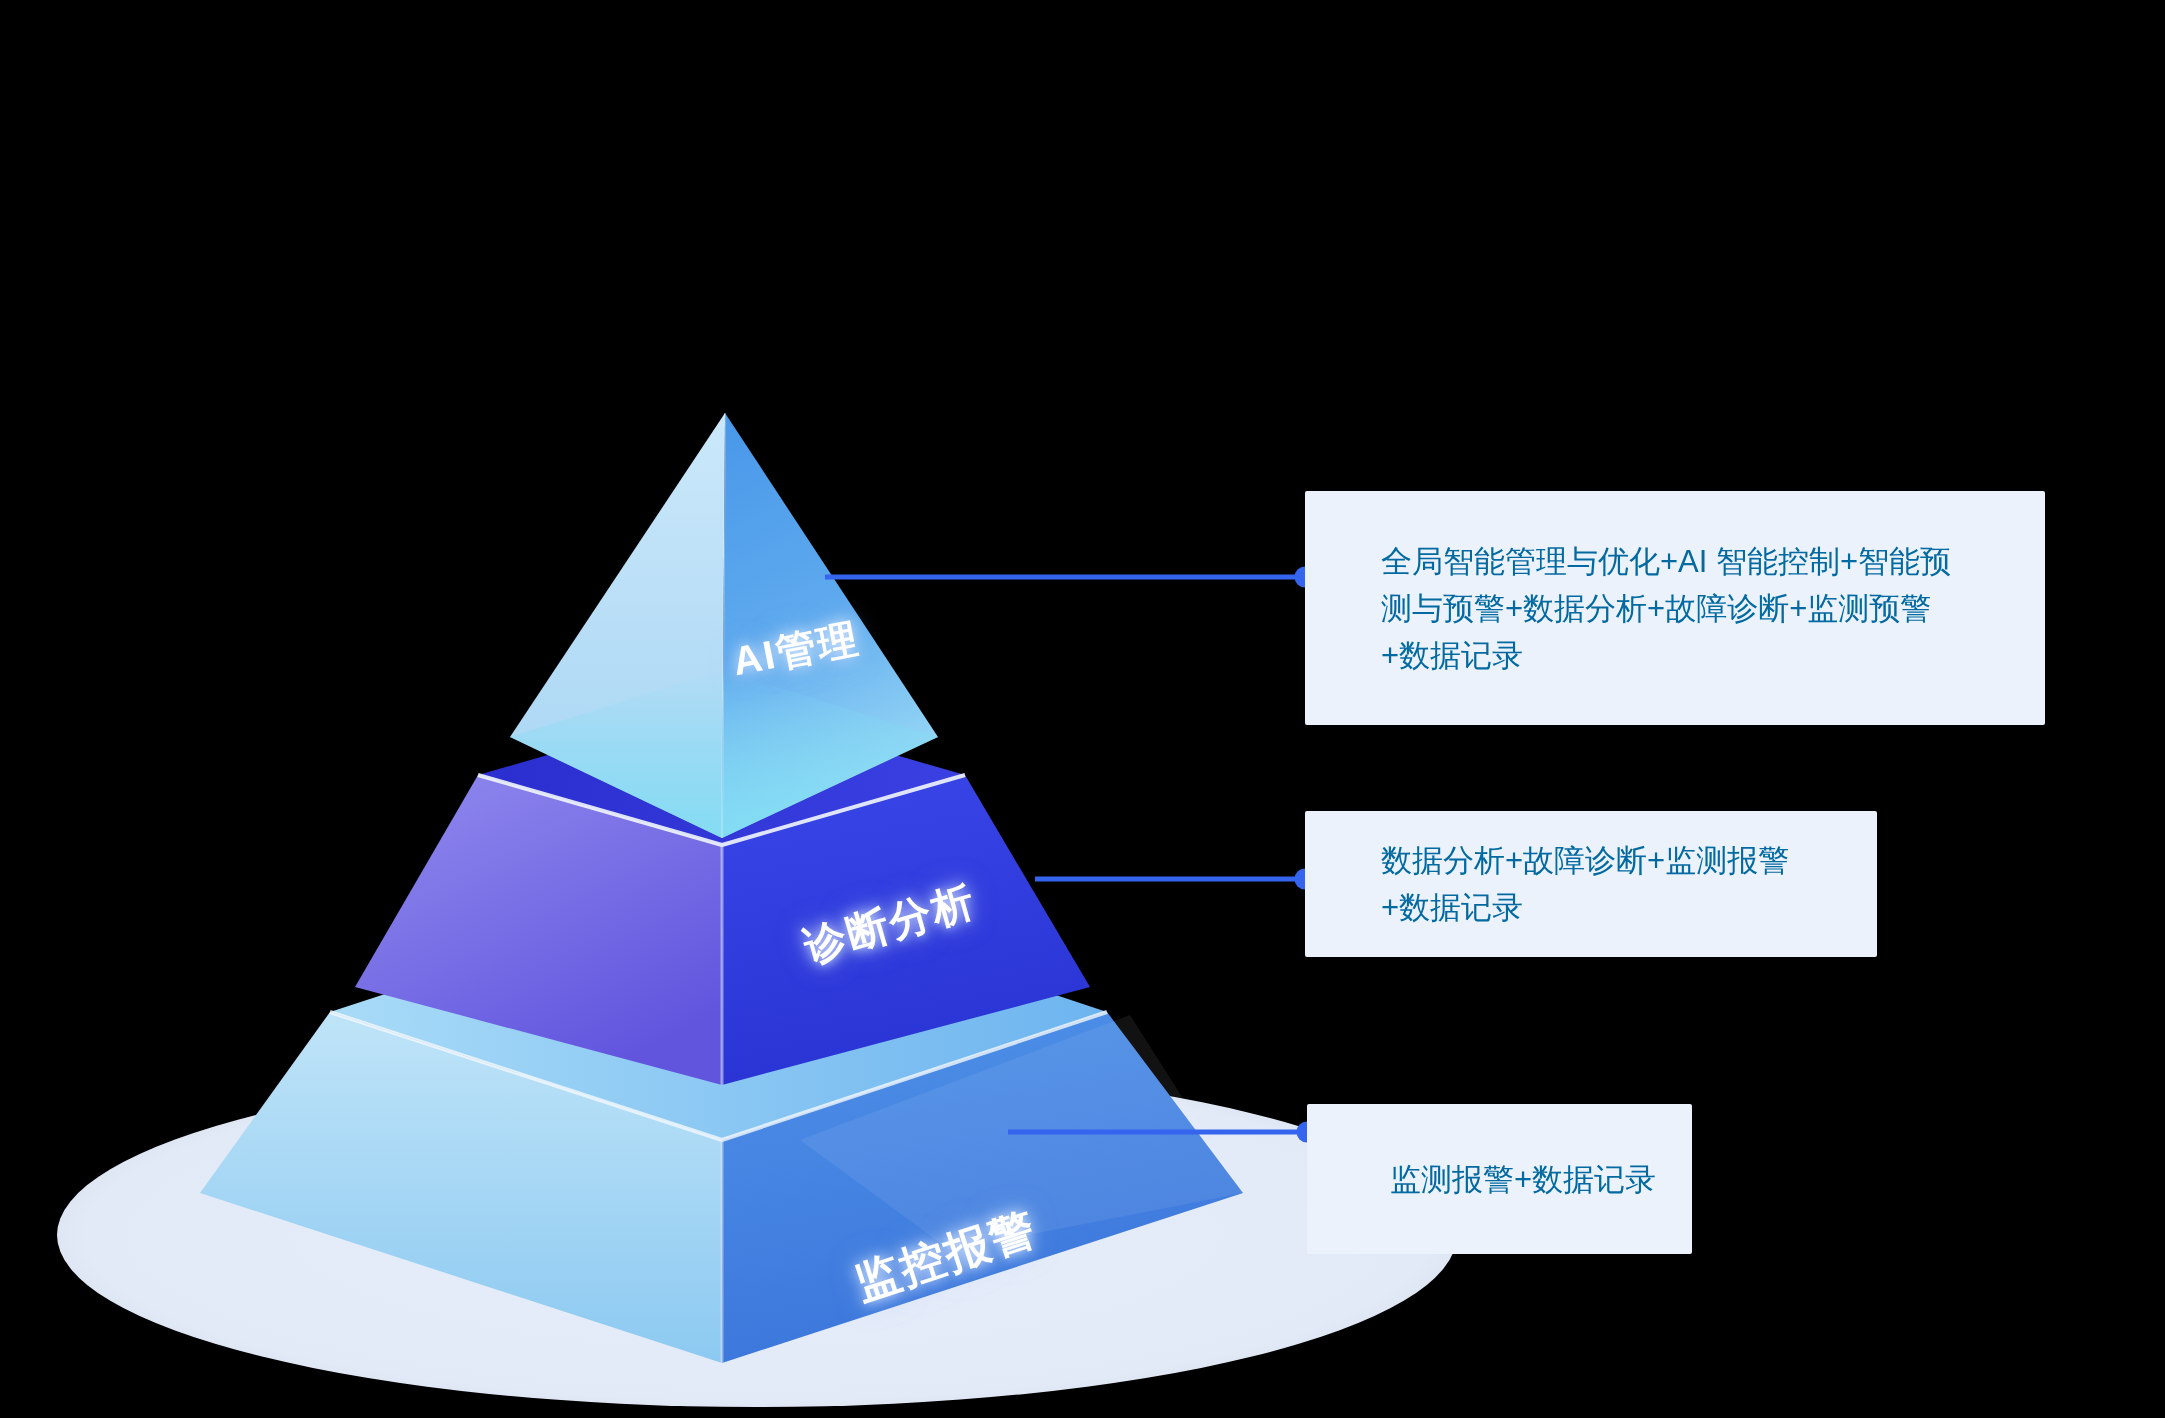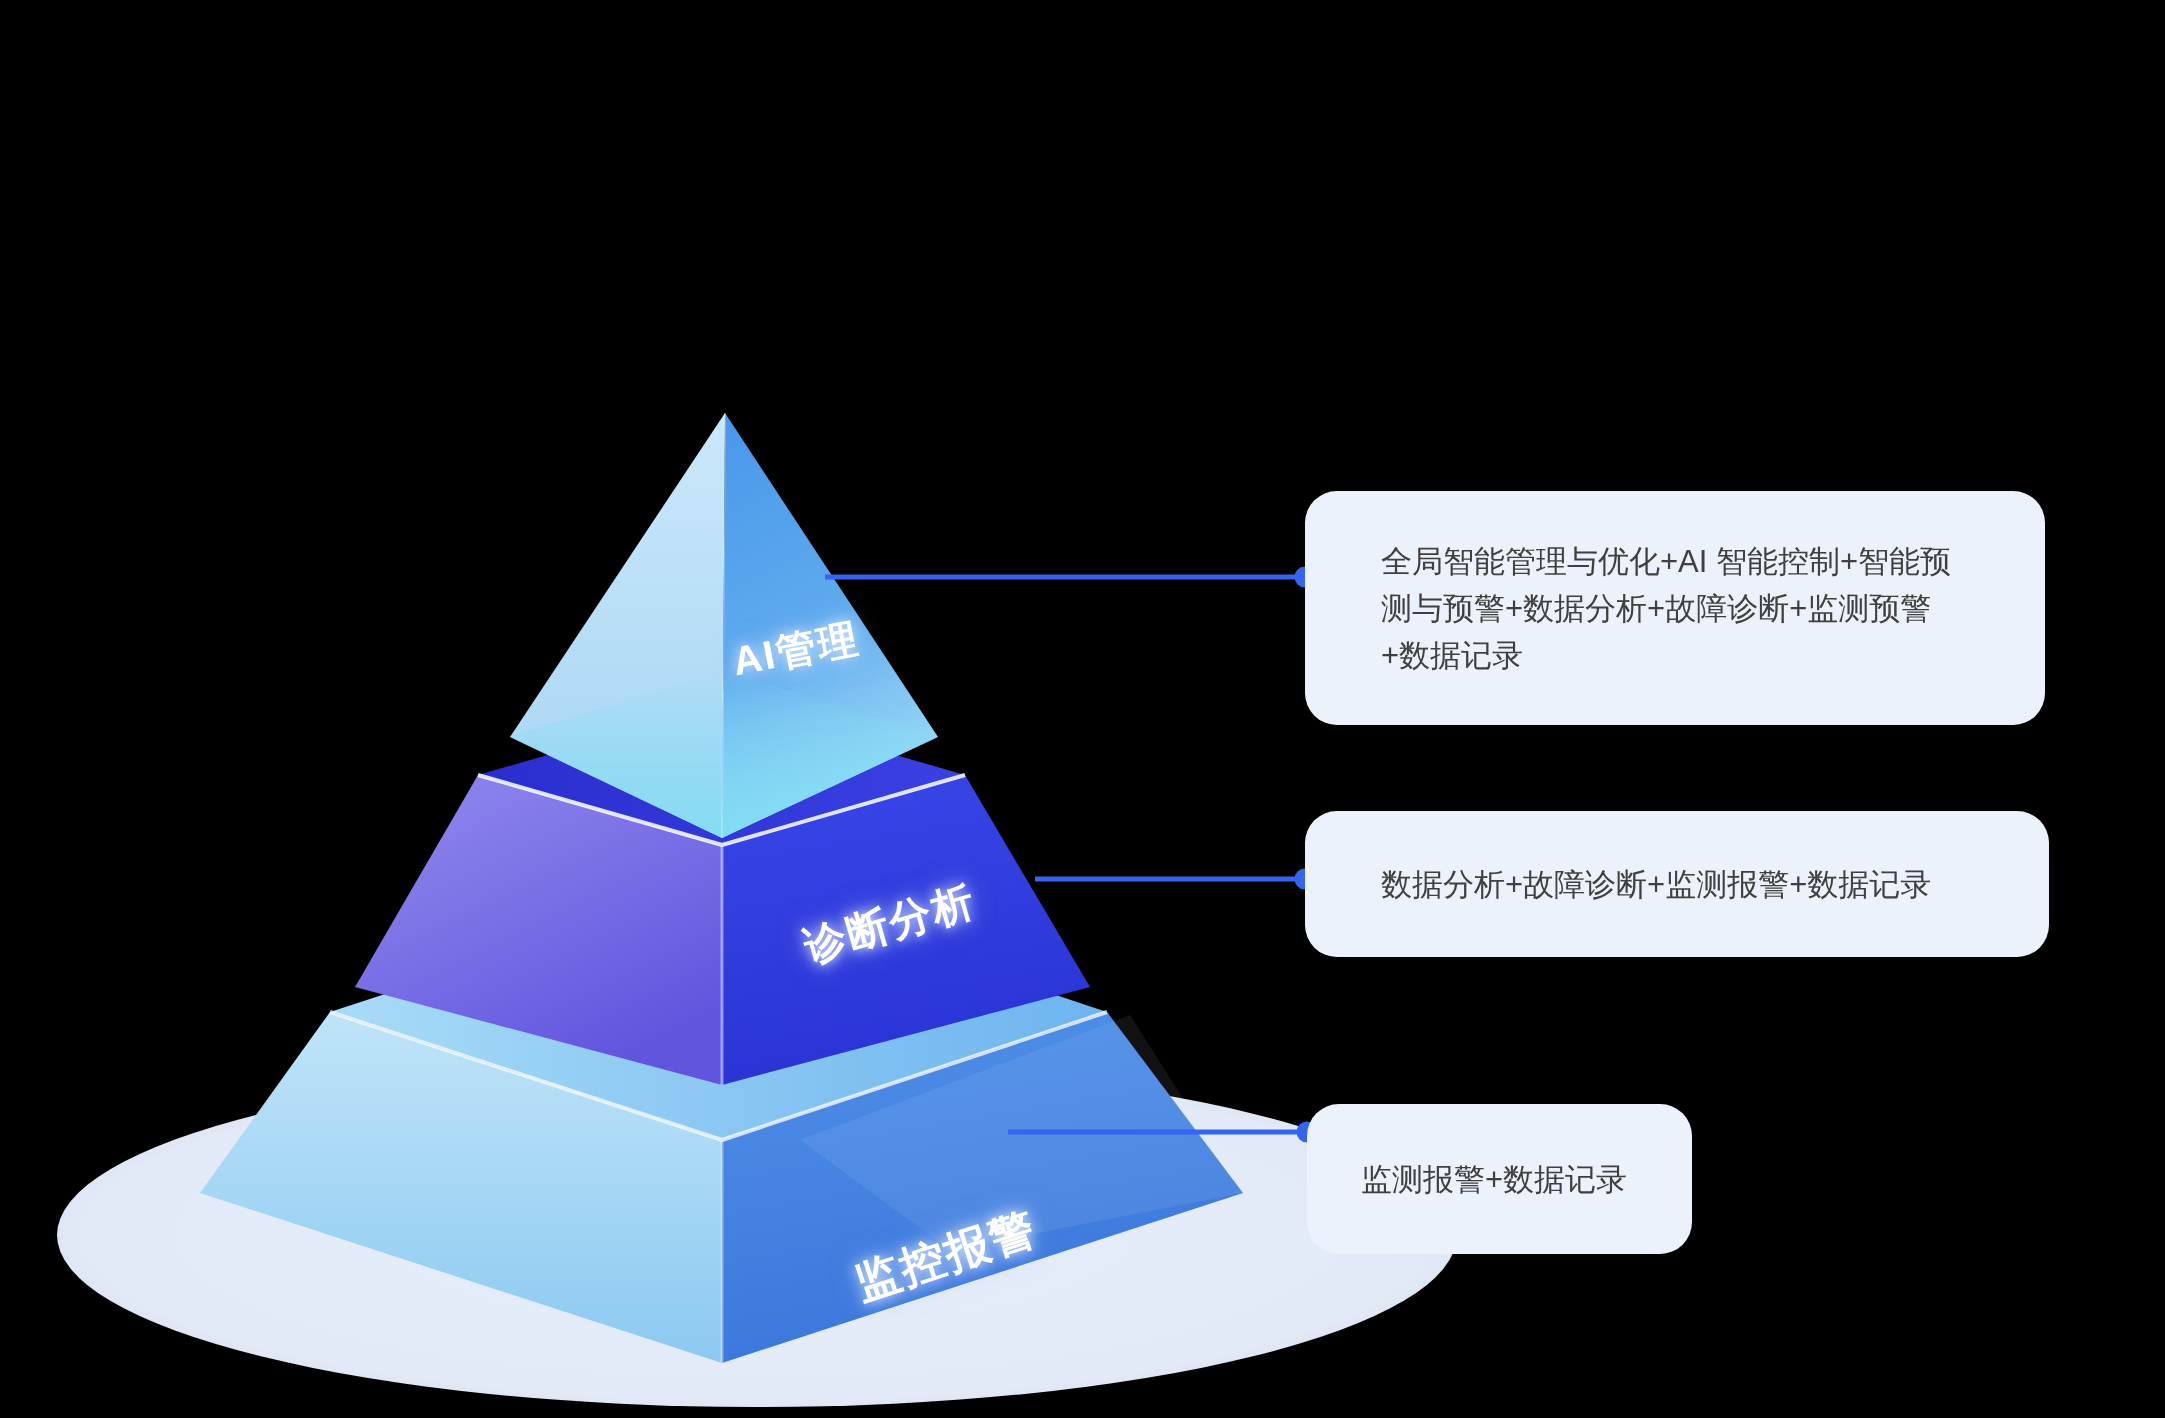--- a/index.html
+++ b/index.html
@@ -10,27 +10,27 @@
   .stage svg{position:absolute;left:0;top:0;}
   .tier-label{
     position:absolute;color:#ffffff;font-weight:700;letter-spacing:2px;
     white-space:nowrap;
     text-shadow:0 0 14px rgba(255,255,255,.85),0 0 26px rgba(160,200,255,.55),0 2px 6px rgba(90,140,255,.35);
   }
   .tier-label.t1{font-size:40px;transform:translate(-50%,-50%) rotate(-11deg);}
   .tier-label.t2{font-size:42px;transform:translate(-50%,-50%) rotate(-16deg);}
   .tier-label.t3{font-size:45px;transform:translate(-50%,-50%) rotate(-18deg);}
   .callout{
-    position:absolute;background:#EBF2FB;border-radius:32px;
-    color:#404040;font-size:31px;line-height:47px;font-weight:500;
-    display:flex;align-items:center;box-sizing:border-box;
+    position:absolute;background:#EBF2FB;border-radius:2px;
+    color:#0369a1;font-size:31px;line-height:47px;font-weight:500;
+    display:flex;align-items:center;box-sizing:border-box;justify-content:flex-end;
   }
   .callout p{margin:0;}
   .callout.c1{left:1305px;top:491px;width:740px;height:234px;padding:0 70px 0 76px;}
-  .callout.c2{left:1305px;top:811px;width:744px;height:146px;padding:0 60px 0 76px;}
+  .callout.c2{left:1305px;top:811px;width:572px;height:146px;padding:0 60px 0 76px;}
   .callout.c3{left:1307px;top:1104px;width:385px;height:150px;padding:0 36px 0 54px;}
 </style>
 </head>
 <body>
 
 <div class="stage">
 
   <svg width="2165" height="1418" viewBox="0 0 2165 1418">
     <defs>
       <radialGradient id="gShadow" cx="50%" cy="50%" r="60%">

